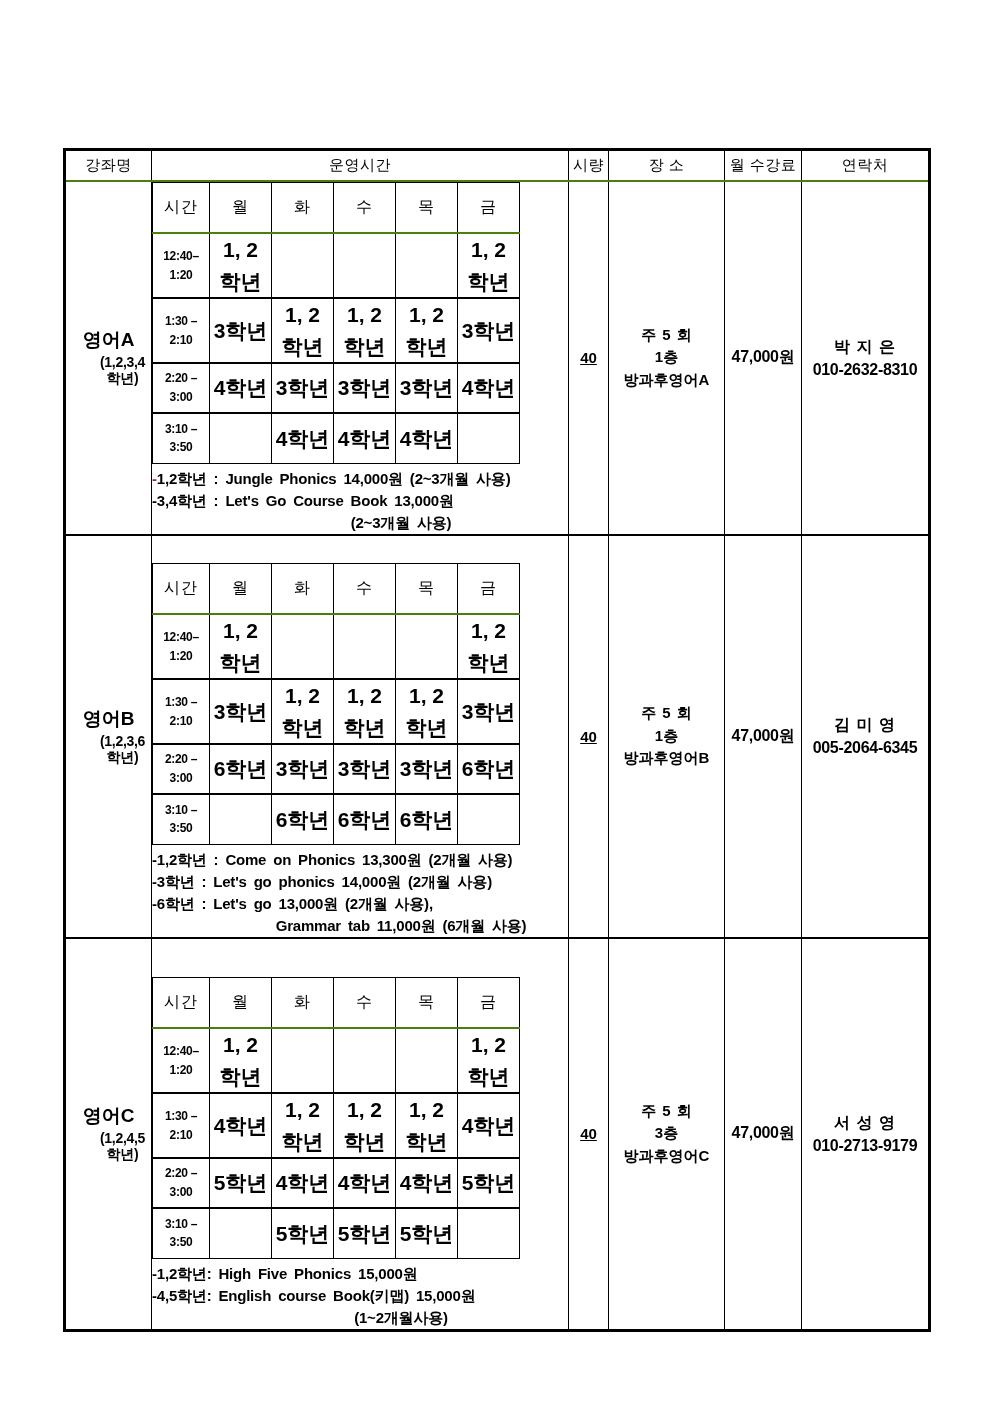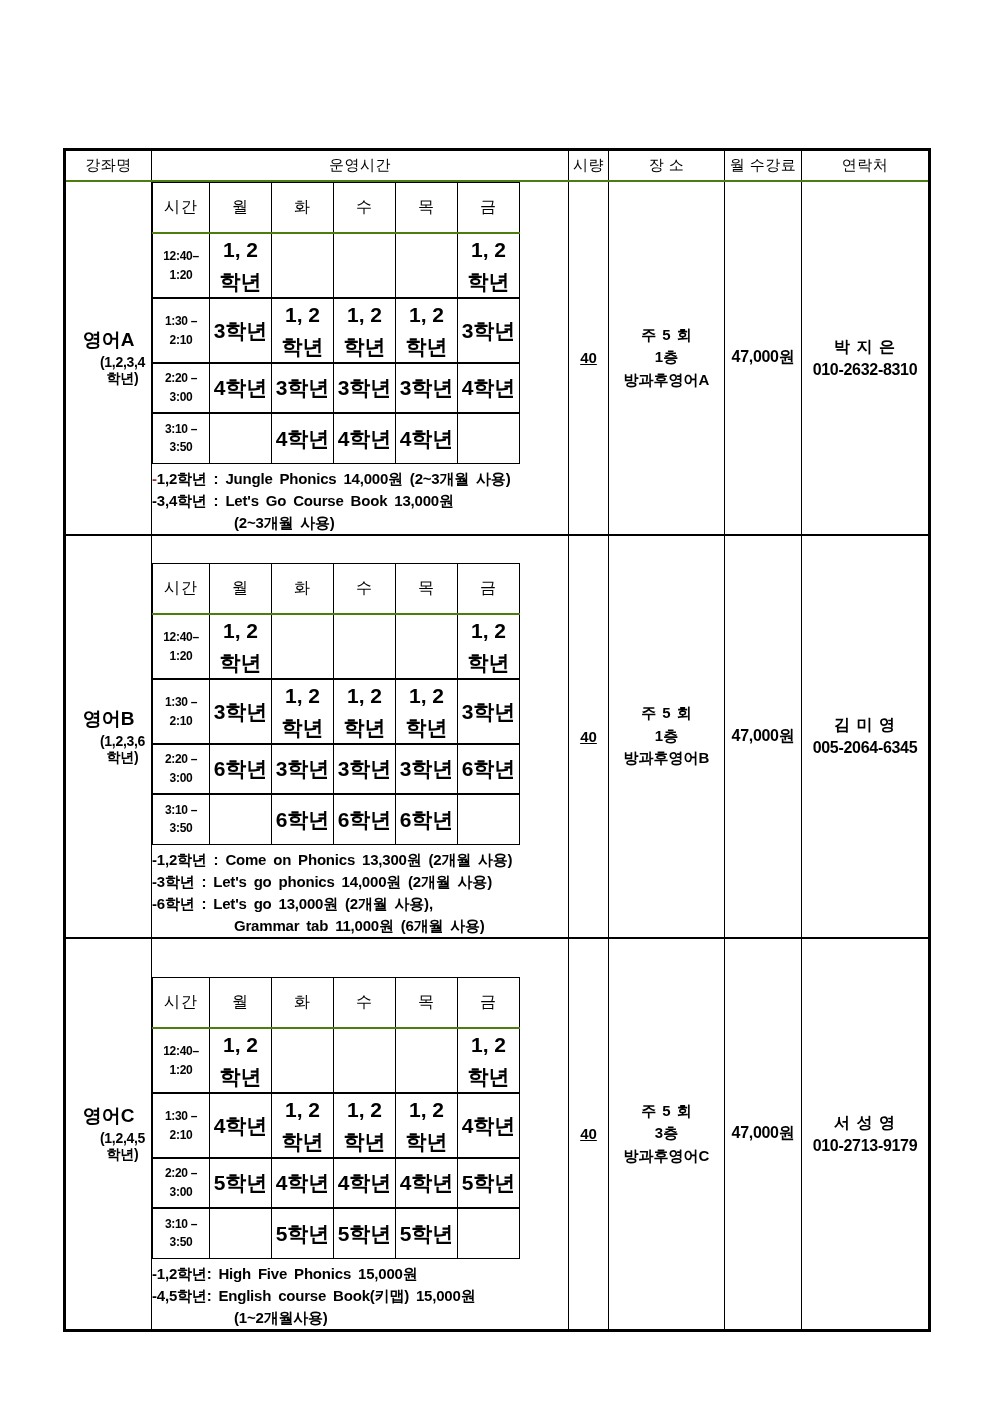--- a/index.html
+++ b/index.html
@@ -55,21 +55,21 @@
   .mini-table col.c-day  { width: 62px; }
   .mini-table thead tr { height: 51px; }
   .mini-table thead th { font-size: 16px; letter-spacing: 1px; }
   .mini-table tbody tr { height: 50px; }
   .mini-table td.time  { font-size: 12px; line-height: 1.55; white-space: pre-line; letter-spacing: -0.3px; }
   .mini-table td.grade { font-size: 21px; line-height: 1.5; white-space: pre-line; }
 
   
   .notes { margin-top: 4px; }
   .note-line { font-size: 15px; font-weight: 700; line-height: 22px; word-spacing: 3px; letter-spacing: -0.2px; white-space: nowrap; }
-  .note-line.indent { padding-left: 82px; }
+  .note-line.indent { padding-left: 82px; text-align: center; }
 
   .hours-cell { text-align: center; vertical-align: middle; font-size: 15px; text-decoration: underline; }
   .location-cell { text-align: center; vertical-align: middle; font-size: 15px; white-space: pre-line; line-height: 1.5; word-spacing: 2px; }
   .fee-cell { text-align: center; vertical-align: middle; font-size: 16px; letter-spacing: -0.3px; }
   .contact-cell { text-align: center; vertical-align: middle; font-size: 16px; }
   .contact-name { letter-spacing: 1px; margin-bottom: 3px; }
   .contact-phone { letter-spacing: -0.3px; }
 </style>
 </head>
 <body>

